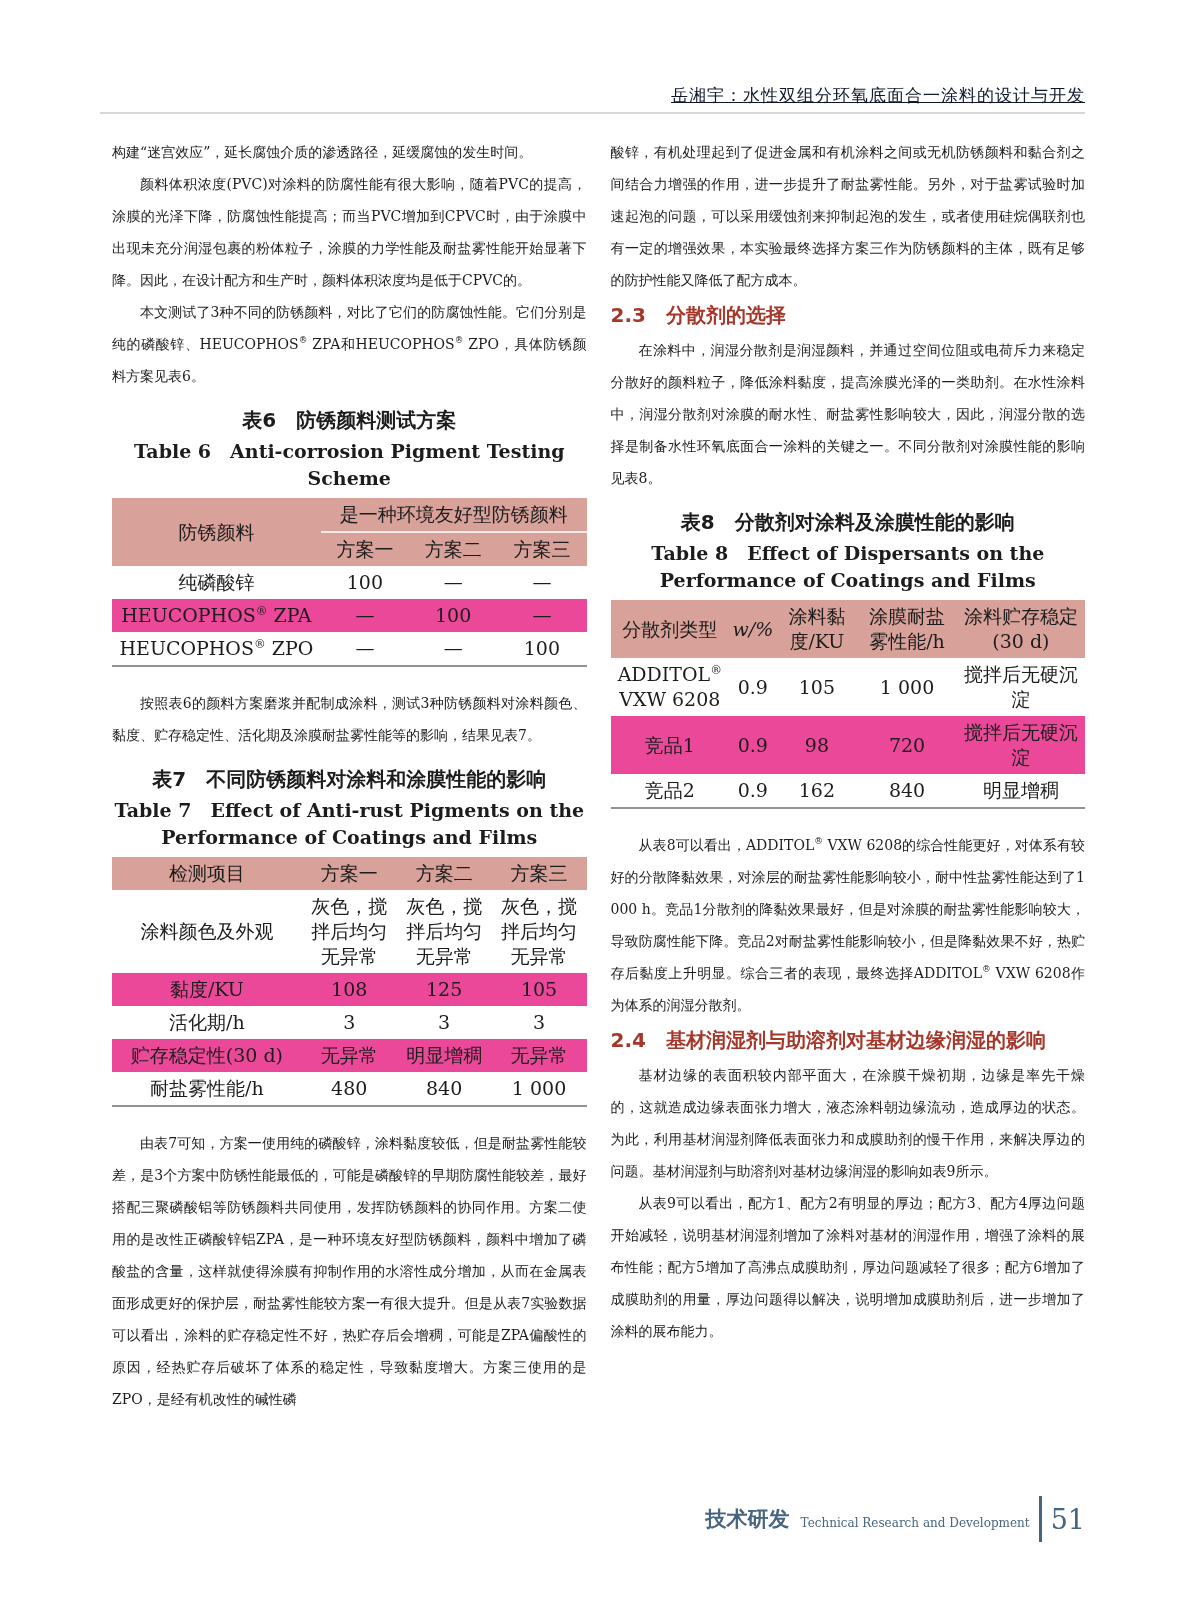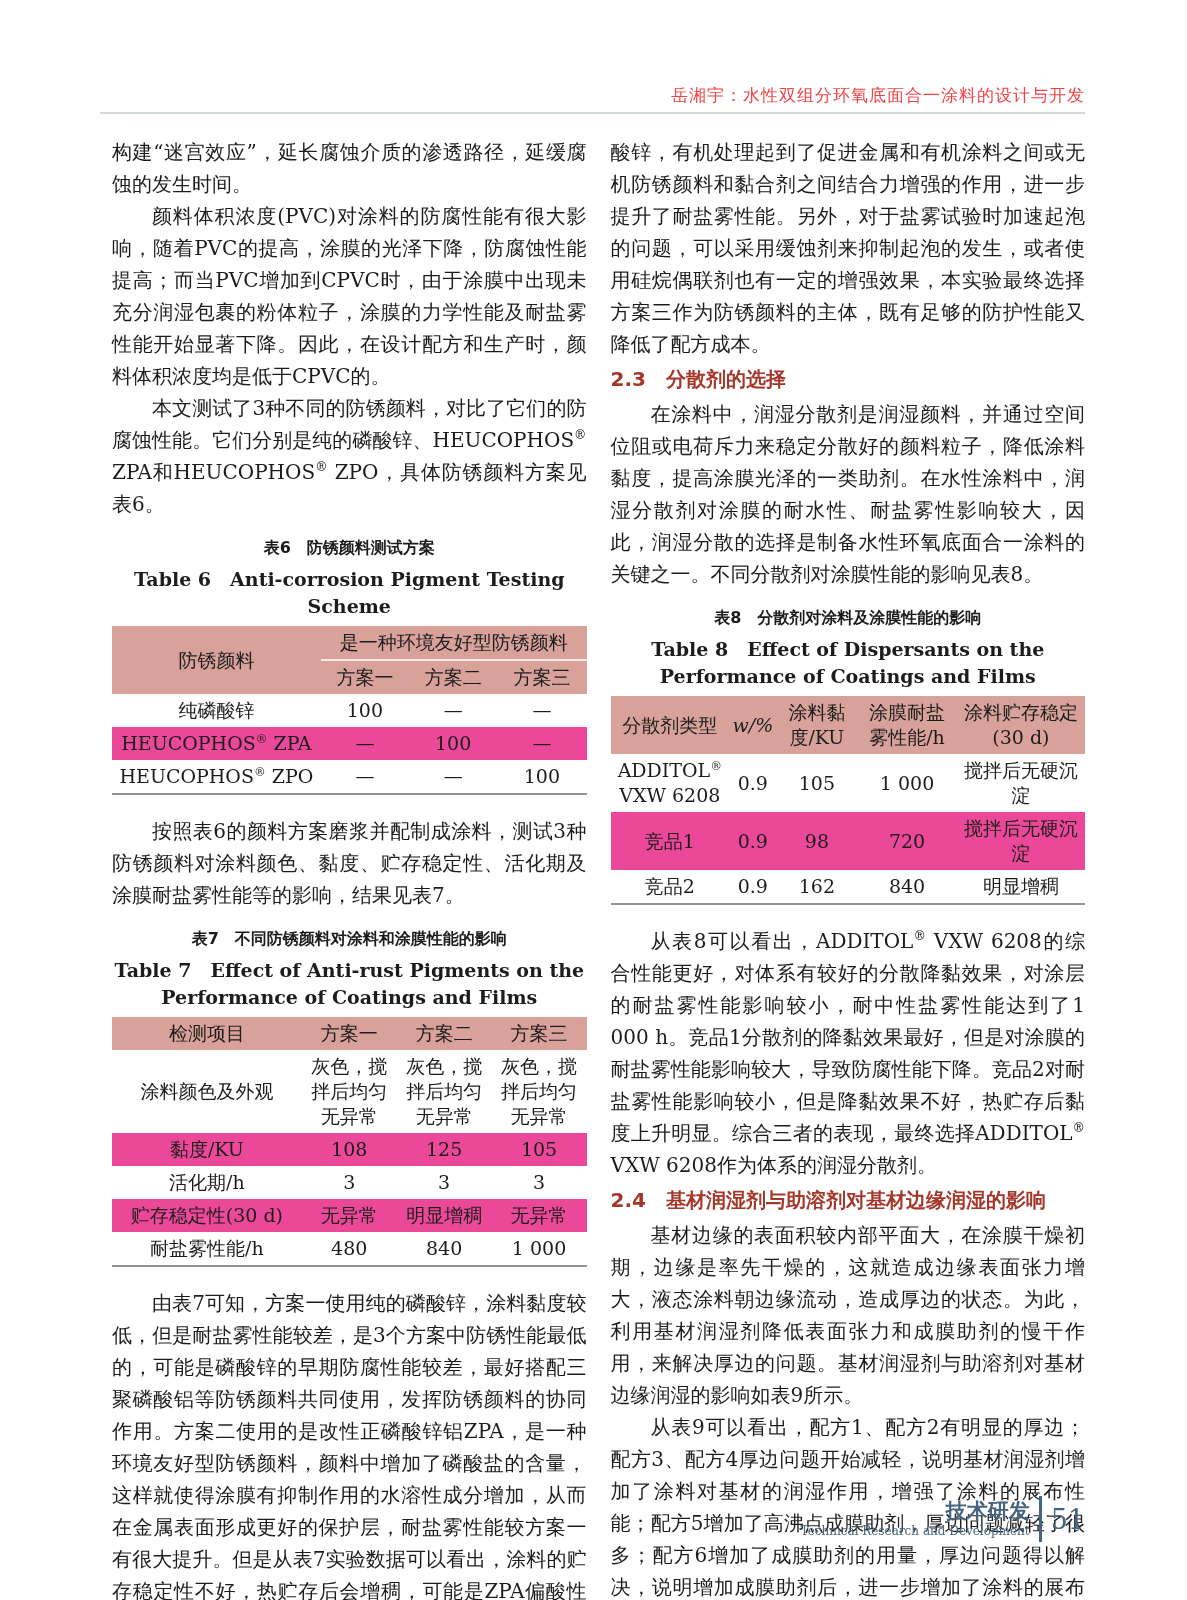--- a/index.html
+++ b/index.html
@@ -4,53 +4,53 @@
 <style>
   html,body{margin:0;padding:0;background:#ffffff;}
   .page{
     position:relative;width:1187px;height:1600px;background:#ffffff;overflow:hidden;
     font-family:"DejaVu Serif","Liberation Serif",serif;color:#1c1c1c;
   }
   
   .running-head{
     position:absolute;top:84px;left:100px;right:102px;text-align:right;
     font-family:"DejaVu Sans","Liberation Sans",sans-serif;
-    font-size:17px;color:#ef4444;letter-spacing:1px;
+    font-size:17px;color:#0f172a;letter-spacing:1px;text-decoration:underline;
   }
   .head-rule{position:absolute;top:112px;left:100px;right:102px;border-top:2px solid #d3d8db;}
   
   .content{position:absolute;top:136px;left:112px;width:973px;display:flex;gap:24px;}
   .col{flex:1;min-width:0;}
-  p.body{margin:0;font-size:20px;line-height:32px;text-align:justify;}
+  p.body{margin:0;font-size:14px;line-height:32px;text-align:justify;}
   p.indent{text-indent:2em;}
   .sec-head{
     margin:4px 0;font-family:"DejaVu Sans","Liberation Sans",sans-serif;
     font-weight:bold;font-size:20px;line-height:30px;color:#a5372a;
   }
   
   .tblock{margin:14px 0 20px;}
   .tcap-zh{
     text-align:center;font-family:"DejaVu Sans","Liberation Sans",sans-serif;
-    font-weight:bold;font-size:16px;line-height:28px;margin:0 0 4px;
+    font-weight:bold;font-size:20px;line-height:28px;margin:0 0 4px;
   }
   .tcap-en{
     text-align:center;font-family:"DejaVu Serif","Liberation Serif",serif;
     font-weight:bold;font-size:19px;line-height:27px;margin:0 0 6px;
   }
   table.data{width:100%;border-collapse:collapse;font-size:19px;line-height:25px;border-bottom:2px solid #8f9396;}
   table.data th,table.data td{padding:4px 3px;text-align:center;vertical-align:middle;font-weight:normal;}
   .hdr{background:#d8a29a;}
   .alt{background:#ec4899;}
   td.namecell,th.leftcell{text-align:left;padding-left:8px;}
   th.spanline{border-bottom:2px solid #f7ebe8;}
   .w-ital{font-style:italic;}
   sup.reg{font-size:0.62em;vertical-align:super;line-height:0;}
   
   .footer{position:absolute;top:1496px;right:102px;display:flex;align-items:center;color:#47657f;}
-  .footer-txt{display:flex;flex-direction:column;align-items:flex-end;margin-right:9px;}
+  .footer-txt{display:flex;align-items:flex-end;margin-right:9px;}
   .footer-zh{font-family:"DejaVu Sans","Liberation Sans",sans-serif;font-weight:bold;font-size:21px;line-height:24px;}
   .footer-en{font-size:12px;line-height:16px;margin-left:11px;}
   .footer-bar{width:3px;height:46px;background:#47657f;margin-right:9px;}
   .footer-num{font-size:27px;}
 </style>
 </head>
 <body>
 
 <div class="page">
 

